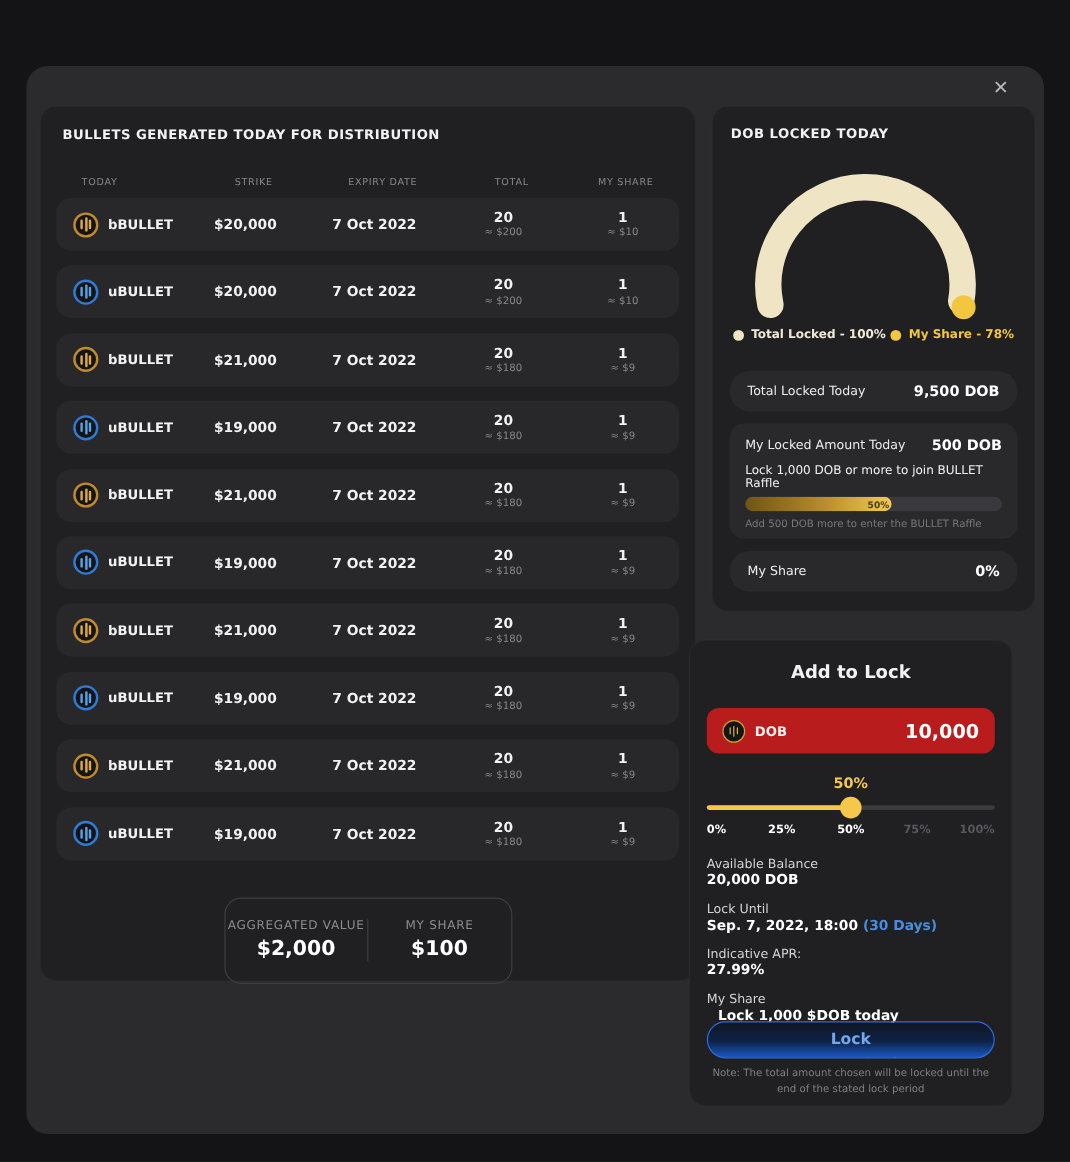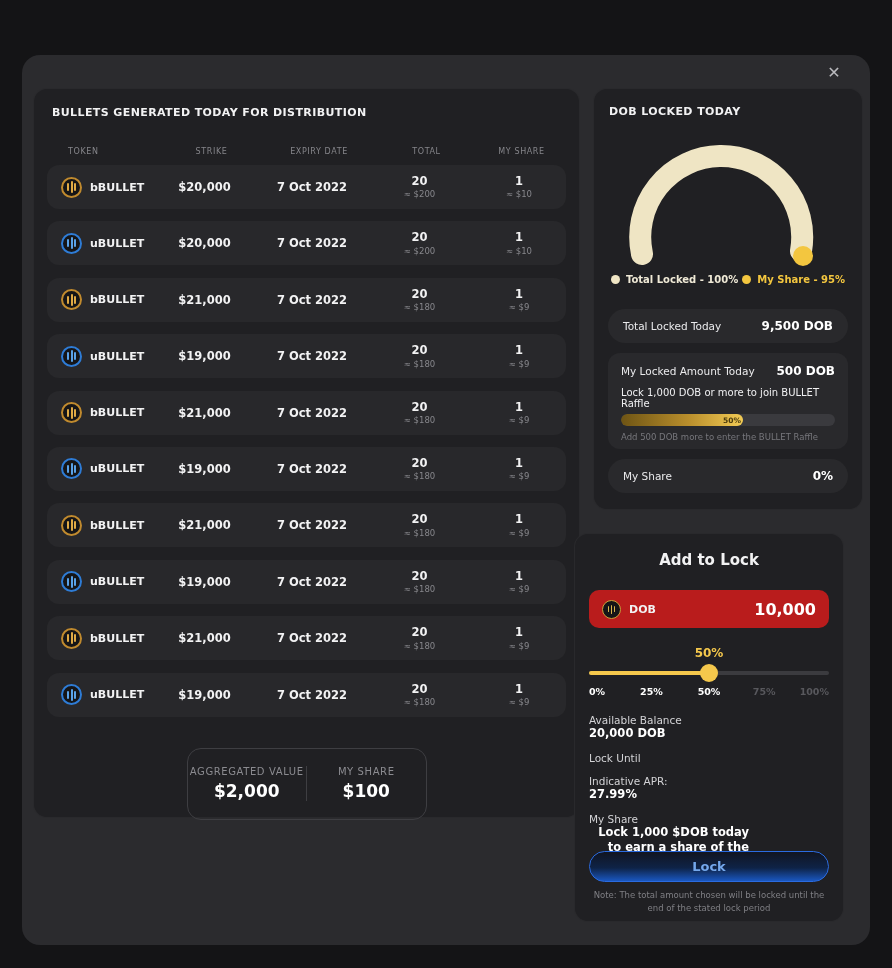--- a/index.html
+++ b/index.html
@@ -171,21 +171,21 @@
 </style>
 </head>
 <body>
 
 <div class="modal">
   <button class="close-btn">✕</button>
 
   <section class="panel left-panel">
     <h2 class="lp-title">BULLETS GENERATED TODAY FOR DISTRIBUTION</h2>
     <div class="thead">
-      <span>TOKEN</span>
+      <span>TODAY</span>
       <span>STRIKE</span>
       <span>EXPIRY DATE</span>
       <span>TOTAL</span>
       <span>MY SHARE</span>
     </div>
     <div class="rows" id="rows">
   <div class="row">
     <div class="cell token">
       <span class="coin b">
               <i></i>
@@ -413,21 +413,21 @@
       <path d="M 48 137 A 81 81 0 1 1 207 134" fill="none" stroke="#efe5c4" stroke-width="22" stroke-linecap="round"></path>
       <circle cx="209" cy="139" r="10" fill="#f3c63f"></circle>
     </svg>
     <div class="legend">
       <div class="legend-item cream">
         <span class="ldot"></span>
         <span>Total Locked - 100%</span>
       </div>
       <div class="legend-item gold">
         <span class="ldot"></span>
-        <span>My Share - 95%</span>
+        <span>My Share - 78%</span>
       </div>
     </div>
     <div class="pill total-locked">
       <span class="pill-label">Total Locked Today</span>
       <span class="pill-value">9,500 DOB</span>
     </div>
     <div class="locked-card">
       <div class="lc-head">
         <span class="pill-label">My Locked Amount Today</span>
         <span class="pill-value">500 DOB</span>
@@ -469,20 +469,21 @@
       <span class="tick muted">75%</span>
       <span class="tick muted">100%</span>
     </div>
     <div class="details">
       <div class="drow">
         <span class="dlabel">Available Balance</span>
         <span class="dvalue">20,000 DOB</span>
       </div>
       <div class="drow">
         <span class="dlabel">Lock Until</span>
+        <span class="dvalue"><span>Sep. 7, 2022, 18:00</span> <span class="days">(30 Days)</span></span>
       </div>
       <div class="drow">
         <span class="dlabel">Indicative APR:</span>
         <span class="dvalue">27.99%</span>
       </div>
       <div class="drow">
         <span class="dlabel">My Share</span>
         <span class="dvalue wrap">Lock 1,000 $DOB today to earn a share of the Raffle</span>
       </div>
     </div>

